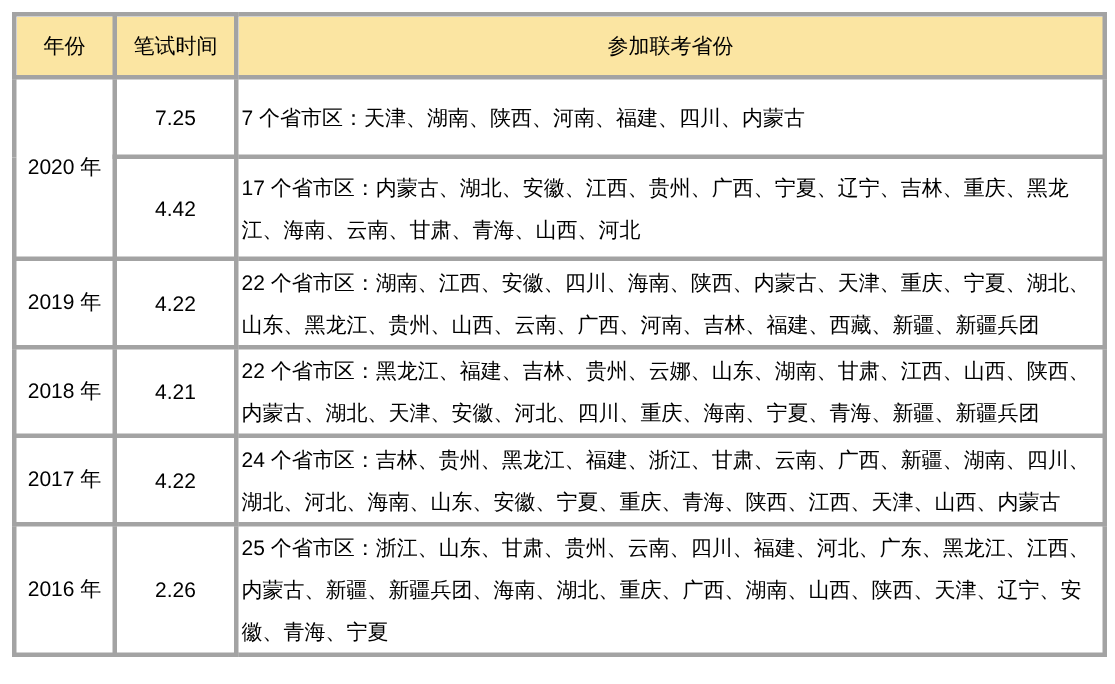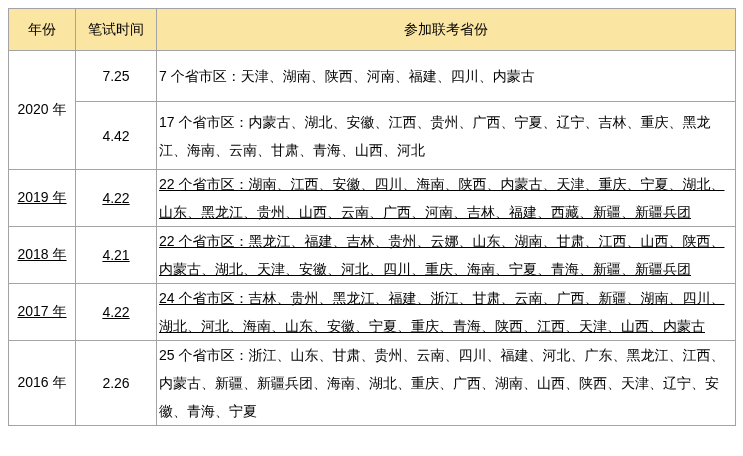--- a/index.html
+++ b/index.html
@@ -19,29 +19,29 @@
   }
   table.exam-table {
     position: absolute;
     left: 8px; top: 8px;
     width: 727px;
     border-collapse: collapse;
     table-layout: fixed;
     font-size: 14px;
   }
   table.exam-table td {
-    border: 1px solid #a3a3a3;
+    border: 3px solid #a3a3a3;
     vertical-align: middle;
     overflow: hidden;
     margin-top: 45px;
   }
   tr.h-head  { height: 42px; }
   tr.h-r1    { height: 44px; }
   tr.h-r2    { height: 68px; }
-  tr.h-std   { height: 49px; text-decoration: underline; }
+  tr.h-std   { height: 49px; }
   tr.h-2016  { height: 85px; }
   td.head-cell {
     background: #FBE5A2;
     text-align: center;
   }
   td.year-cell, td.time-cell {
     text-align: center;
     padding: 17px 2px;
   }
   td.provinces-cell {

